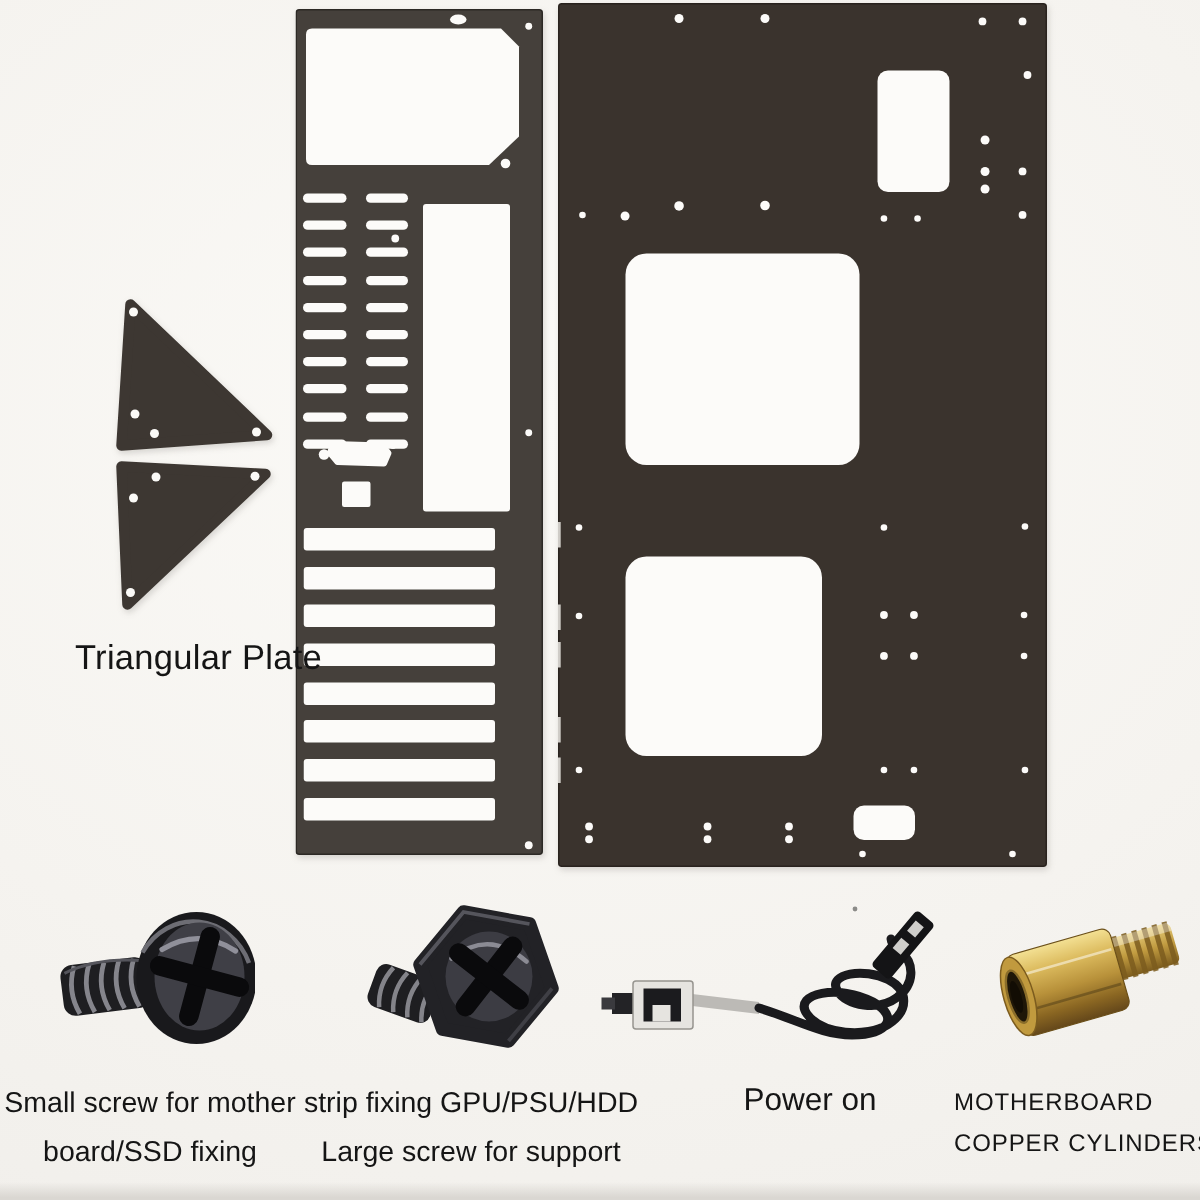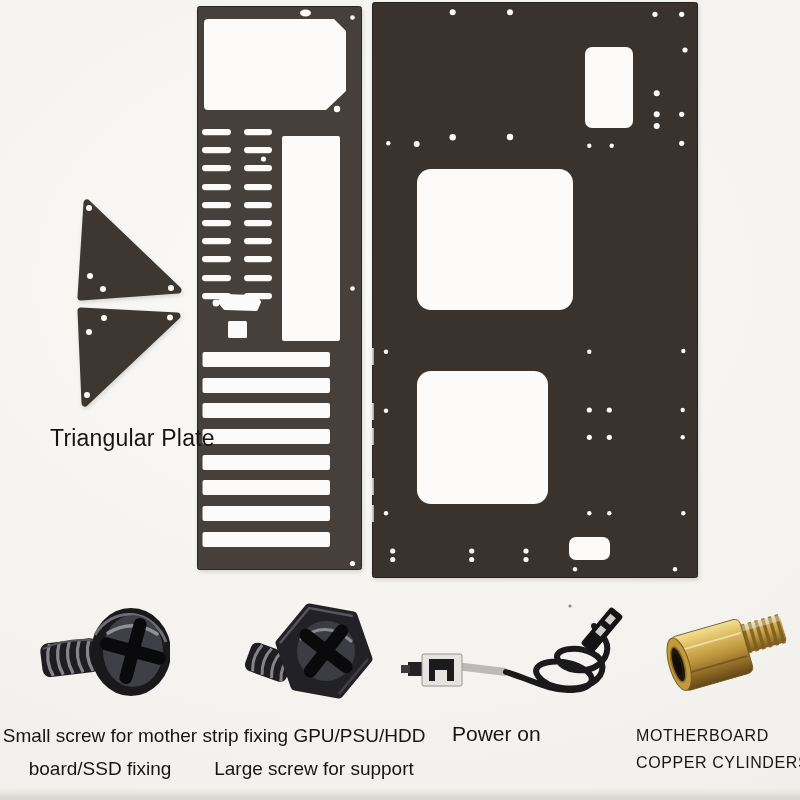--- a/index.html
+++ b/index.html
@@ -8,21 +8,21 @@
     background:radial-gradient(120% 90% at 45% 35%, #fbfaf7 0%, #f5f3ef 55%, #efede9 100%);
     font-family:"Liberation Sans",sans-serif;
   }
   .part{position:absolute;}
   .plate-shadow{filter:drop-shadow(1px 2px 2px rgba(60,55,50,0.18));}
   .lbl{position:absolute;color:#151515;}
   .lbl-tri{left:14px;top:425px;width:190px;font-size:23px;letter-spacing:0.2px;margin-left:36px;}
   .lbl-2line{text-align:center;font-size:19px;line-height:33px;}
   .lbl-small{left:-2px;top:719px;width:204px;}
   .lbl-large{left:202px;top:719px;width:224px;}
-  .lbl-power{left:452px;top:722px;width:176px;text-align:left;font-size:21px;}
+  .lbl-power{left:452px;top:722px;width:176px;text-align:center;font-size:21px;}
   .lbl-standoff{left:636px;top:722px;width:175px;font-size:16px;line-height:27px;letter-spacing:0.6px;}
   .floor{position:absolute;left:0;top:788px;width:800px;height:12px;
     background:linear-gradient(180deg, rgba(224,221,216,0) 0%, #dad7d2 85%);}
 </style>
 </head>
 <body>
 
 <div class="stage">
 
   <svg class="part plate-shadow" style="left:58px;top:190px" width="134" height="225" viewBox="0 0 134 225">

